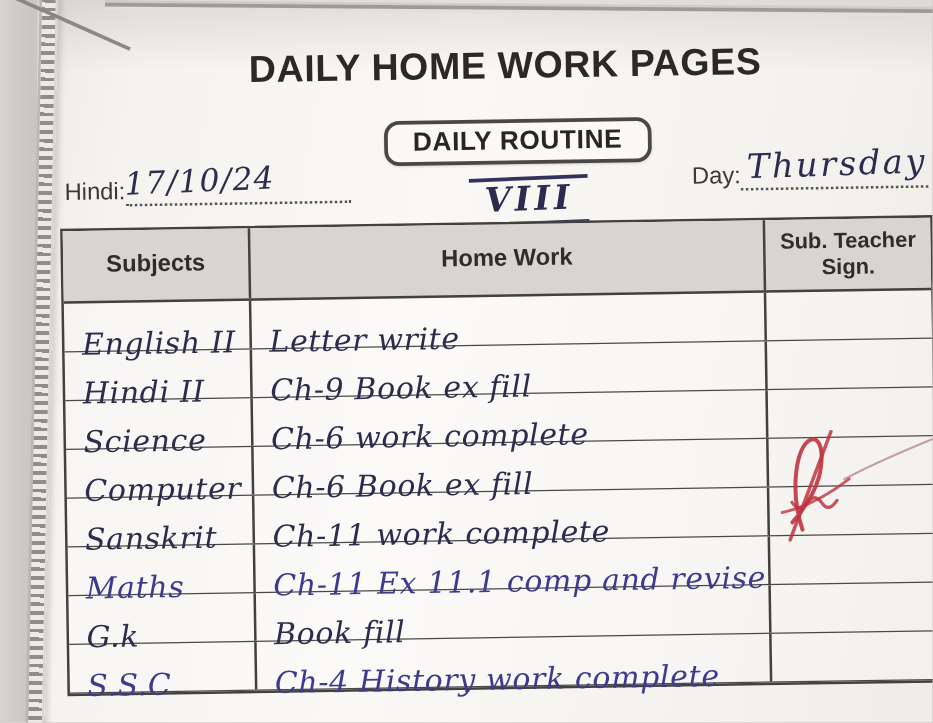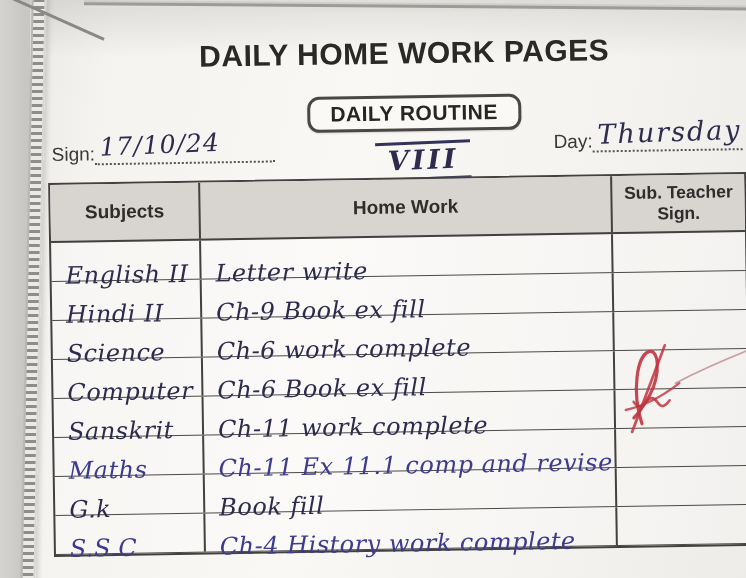--- a/index.html
+++ b/index.html
@@ -114,21 +114,21 @@
   <div class="top-edge"></div>
 
   <div class="content">
 
     <div class="title">DAILY HOME WORK PAGES</div>
 
     <div class="badge">DAILY ROUTINE</div>
 
     <div class="date-line">
       <div class="field">
-        <span class="printed">Sign:</span>
+        <span class="printed">Hindi:</span>
         <span class="dots date-dots"></span>
       </div>
       <span class="hw date-hand">17/10/24</span>
     </div>
 
     <div class="class-mark hw">VIII</div>
 
     <div class="day-line">
       <div class="field">
         <span class="printed">Day:</span>

